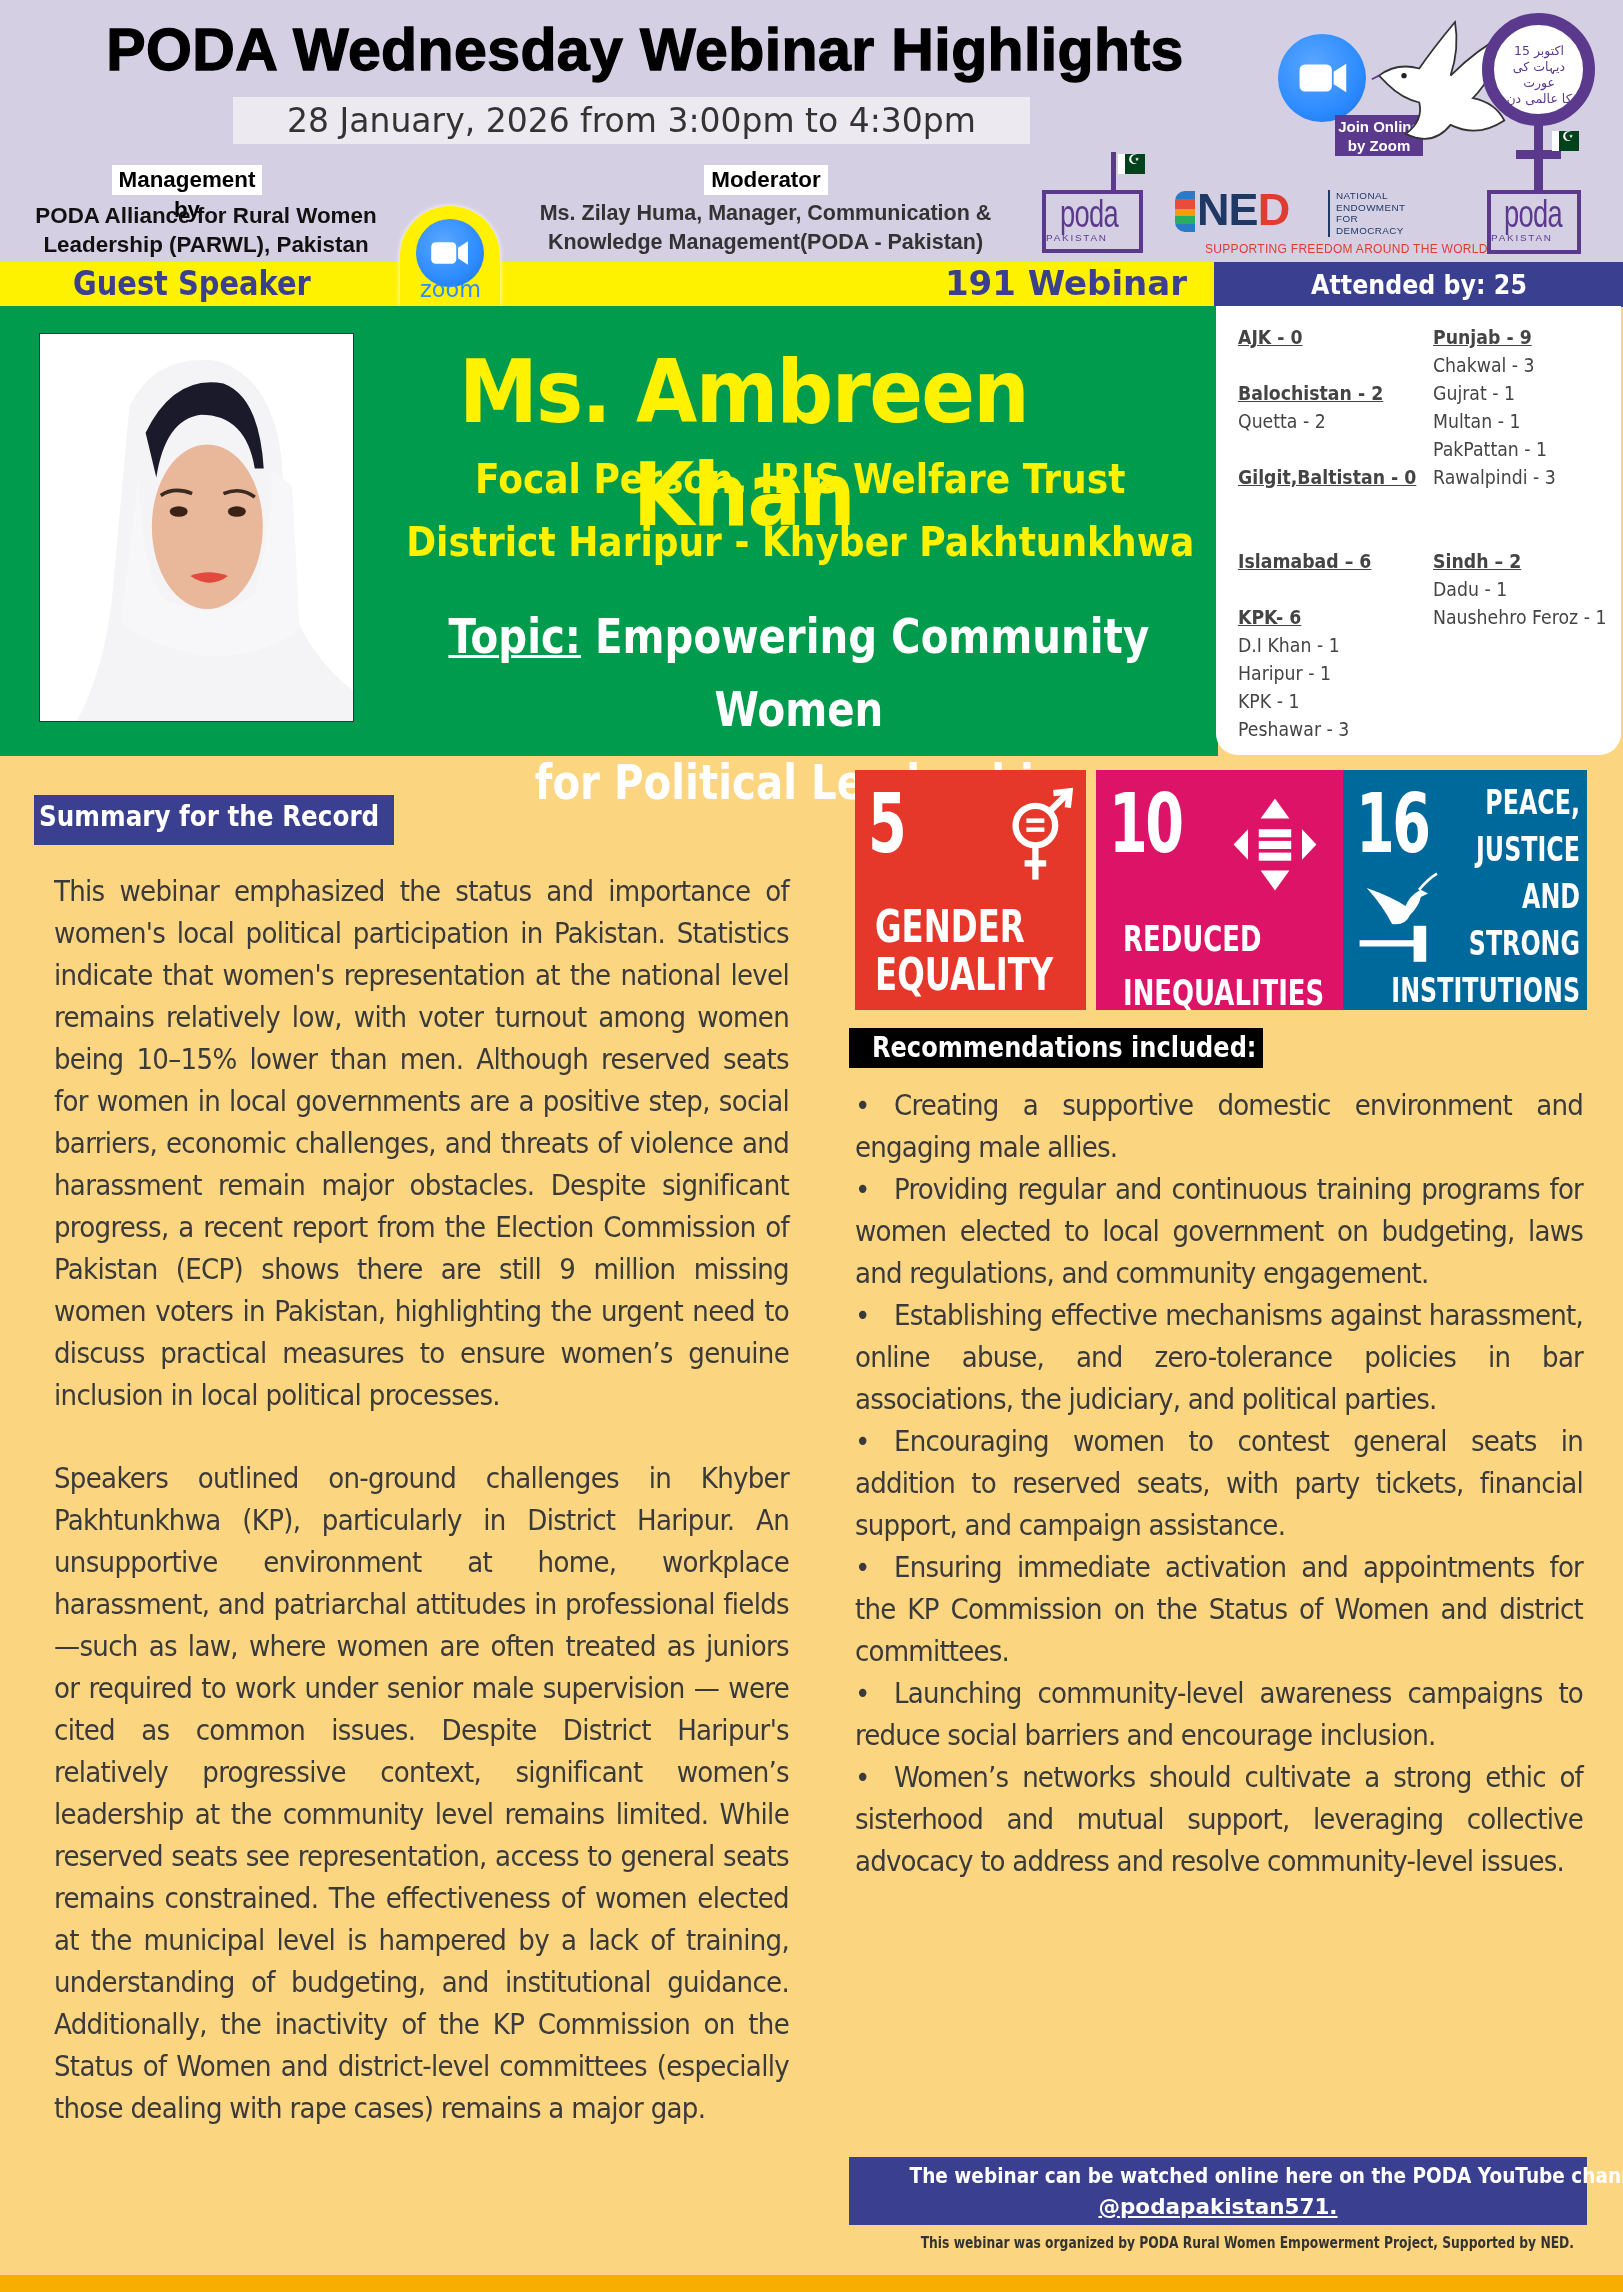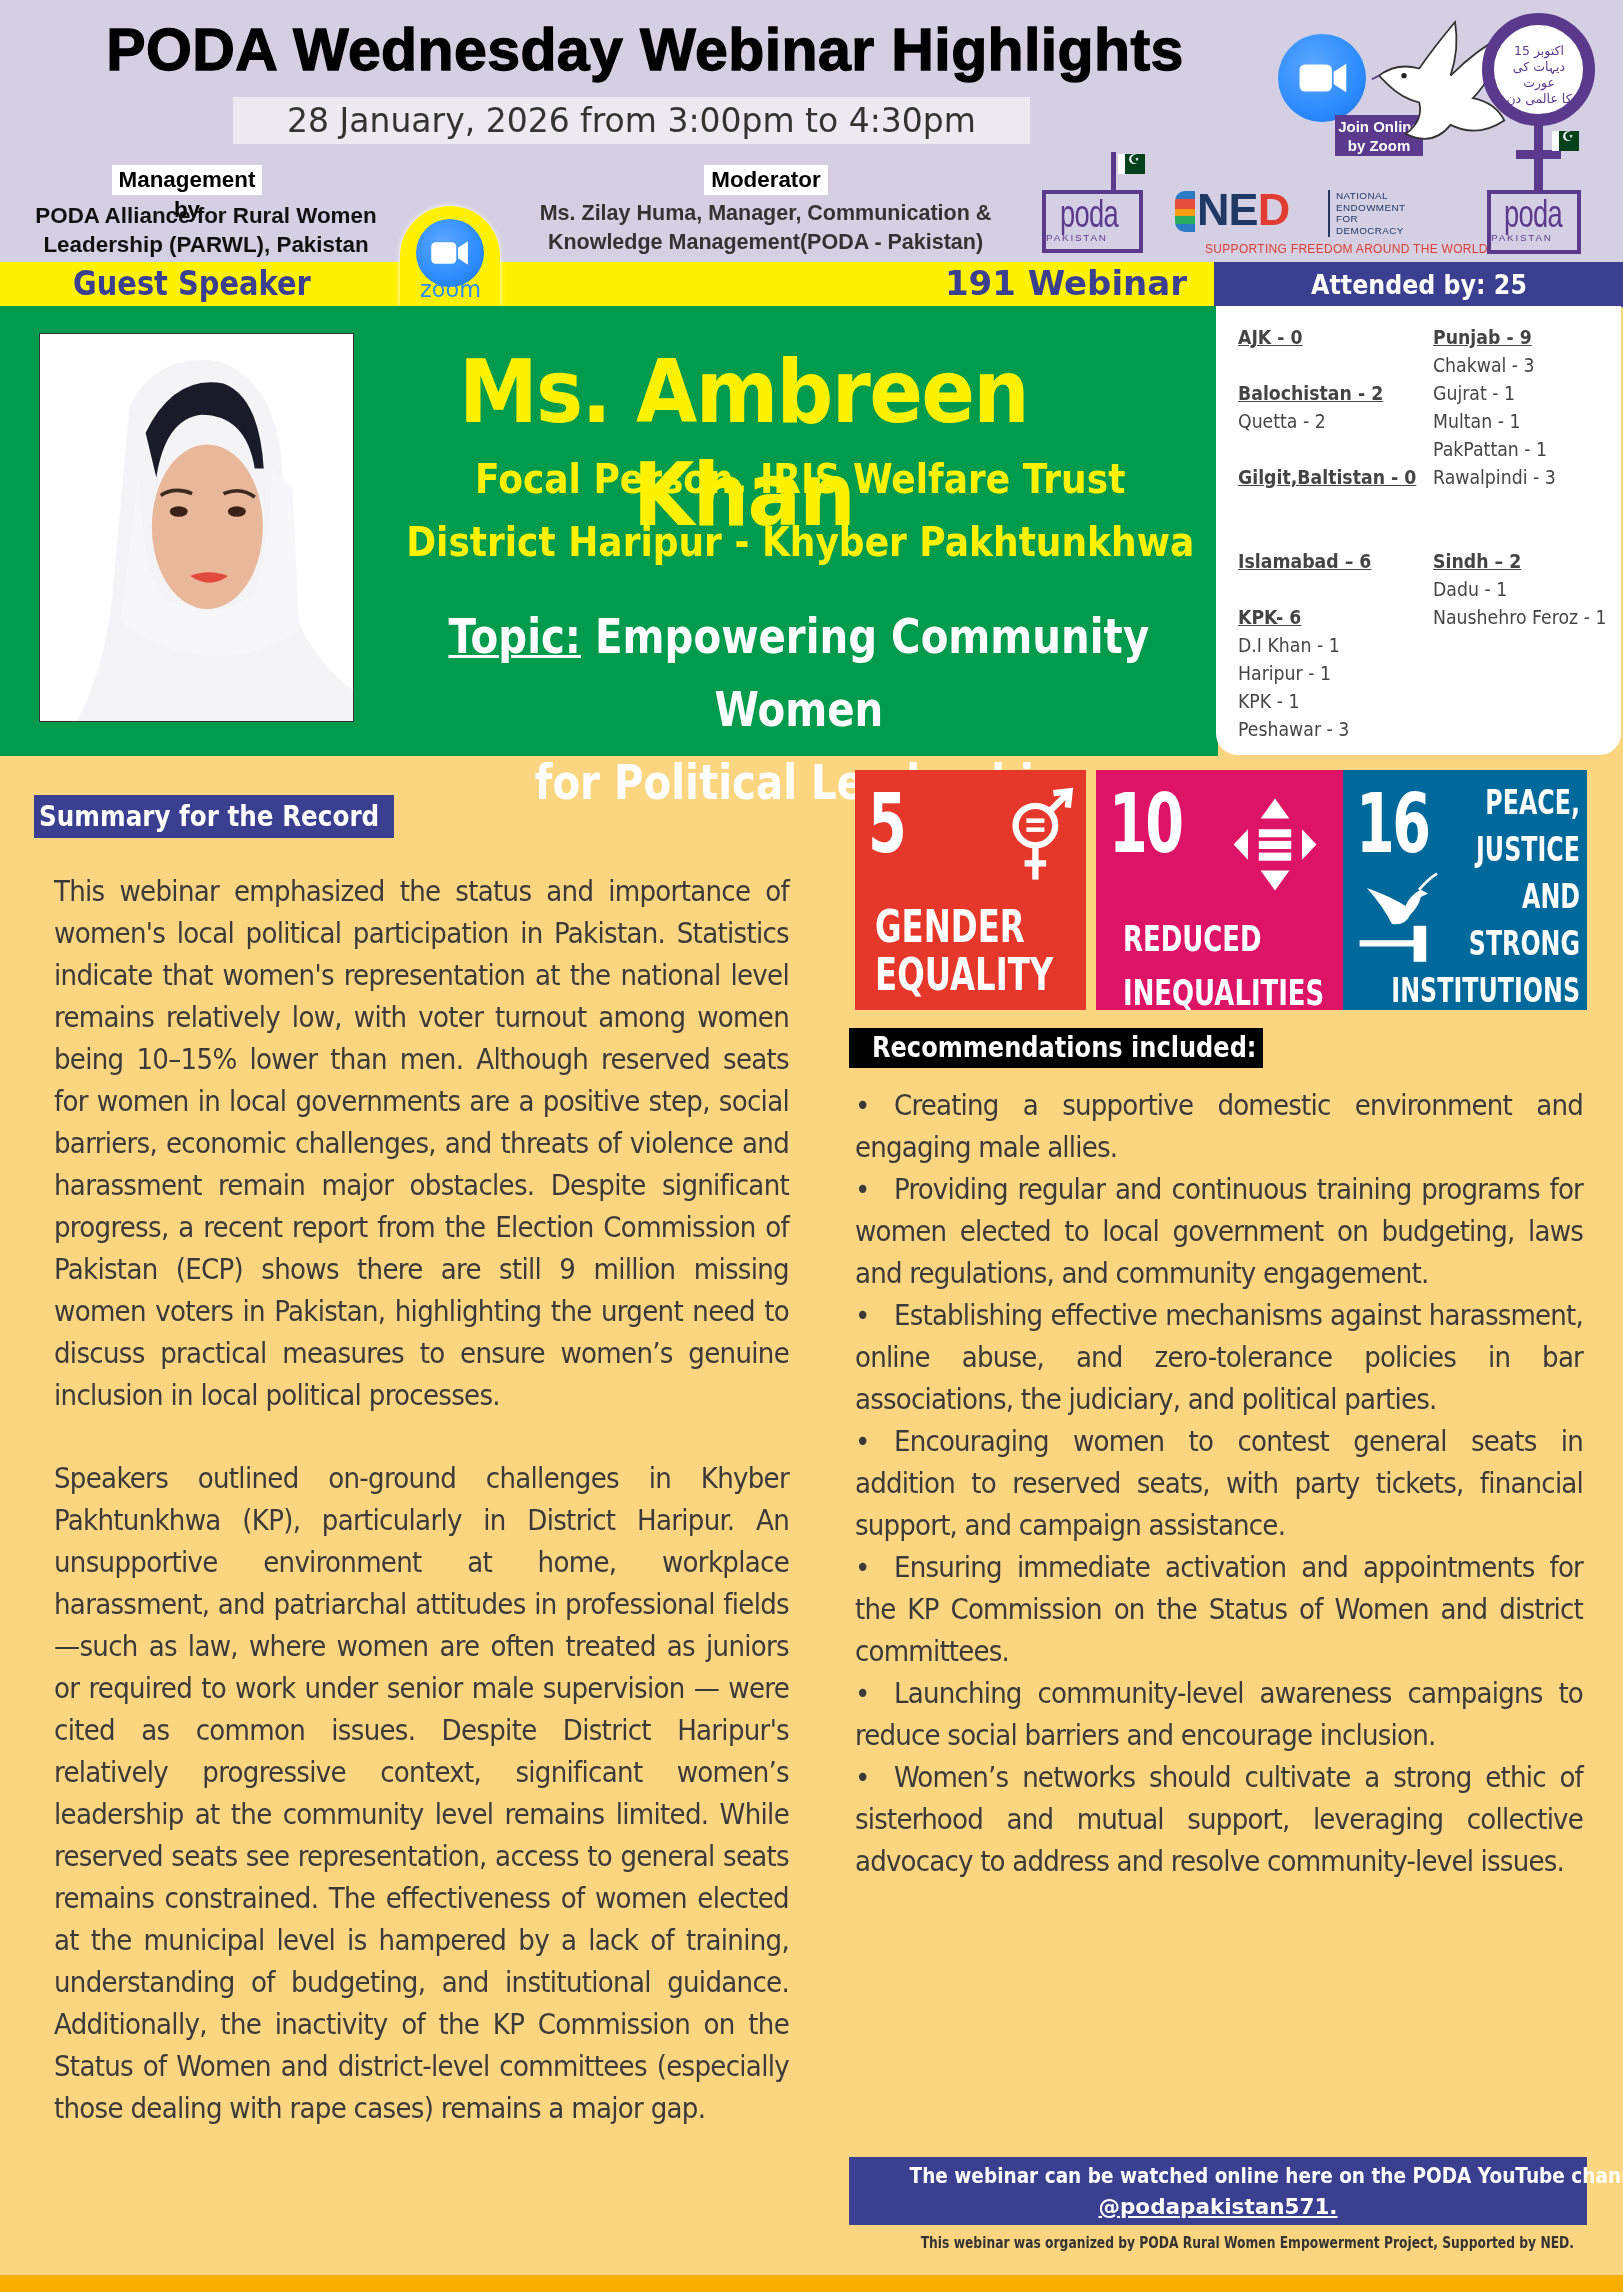--- a/index.html
+++ b/index.html
@@ -67,21 +67,21 @@
   
   #attendance { left: 1216px; top: 306px; width: 405px; height: 449px; background: #fff; border-radius: 0 0 21.5px 21.5px; }
   .att-col { position: absolute; top: 18px; font-size: 19.7px; line-height: 28px; color: #444; font-family: "DejaVu Sans", sans-serif; }
   .att-col .region { font-weight: bold; text-decoration: underline; color: #444; }
   .att-col .gap { height: 28px; }
   #att-col-left { left: 21.5px; }
   #att-col-right { left: 217px; }
   .att-col div { white-space: nowrap; transform: scaleX(0.88); transform-origin: left; }
 
   
-  #summary-label { left: 34px; top: 795px; width: 360px; height: 43px; background: #3B3F8F; color: #fff; font-weight: bold; font-size: 29px; line-height: 43px; padding-left: 5.4px; font-family: "DejaVu Sans", sans-serif; }
+  #summary-label { left: 34px; top: 795px; width: 360px; height: 50px; background: #3B3F8F; color: #fff; font-weight: bold; font-size: 29px; line-height: 43px; padding-left: 5.4px; font-family: "DejaVu Sans", sans-serif; }
   #summary-label span { display:inline-block; transform: scaleX(0.85); transform-origin: left; white-space: nowrap; }
   #summary { left: 39px; top: 855px; width: 765px; font-size: 29px; line-height: 42px; text-align: justify; color: #3a3a3a; font-family: "DejaVu Sans Condensed", "DejaVu Sans", sans-serif; letter-spacing: -0.7px; }
   #summary p { margin: 15px; }
   #summary p + p { margin-top: 41px; }
 
   
   .sdg { position: absolute; top: 770px; height: 240px; color: #fff; font-family: "DejaVu Sans", sans-serif; font-weight: bold; overflow: hidden; }
   #sdg-5 { left: 855px; width: 231px; background: #E5382A; }
   #sdg-10 { left: 1096px; width: 251px; background: #DD1367; }
   #sdg-16 { left: 1343px; width: 244px; background: #00699C; }

